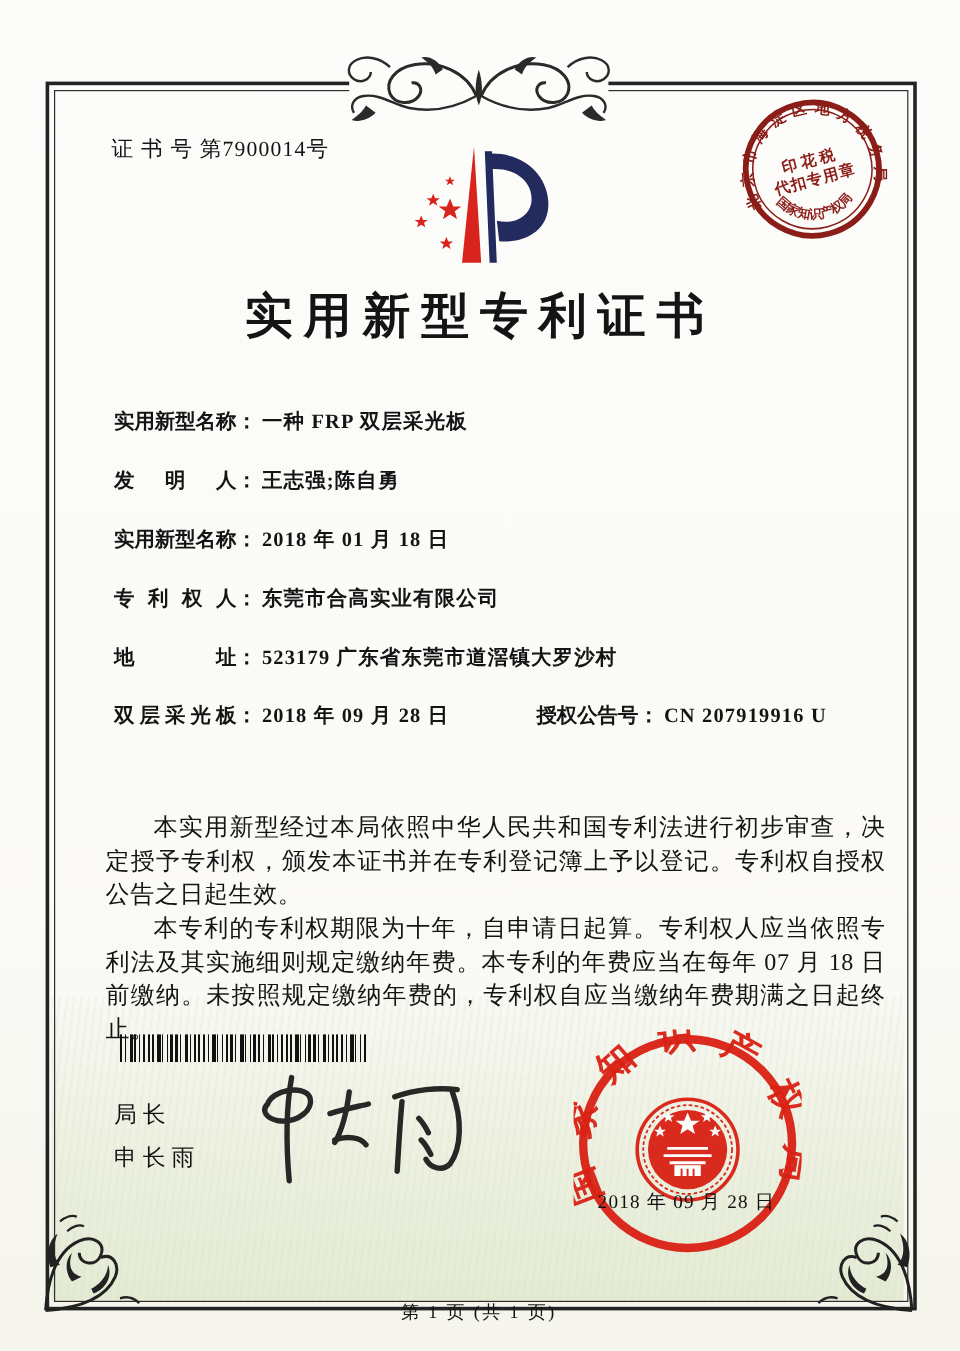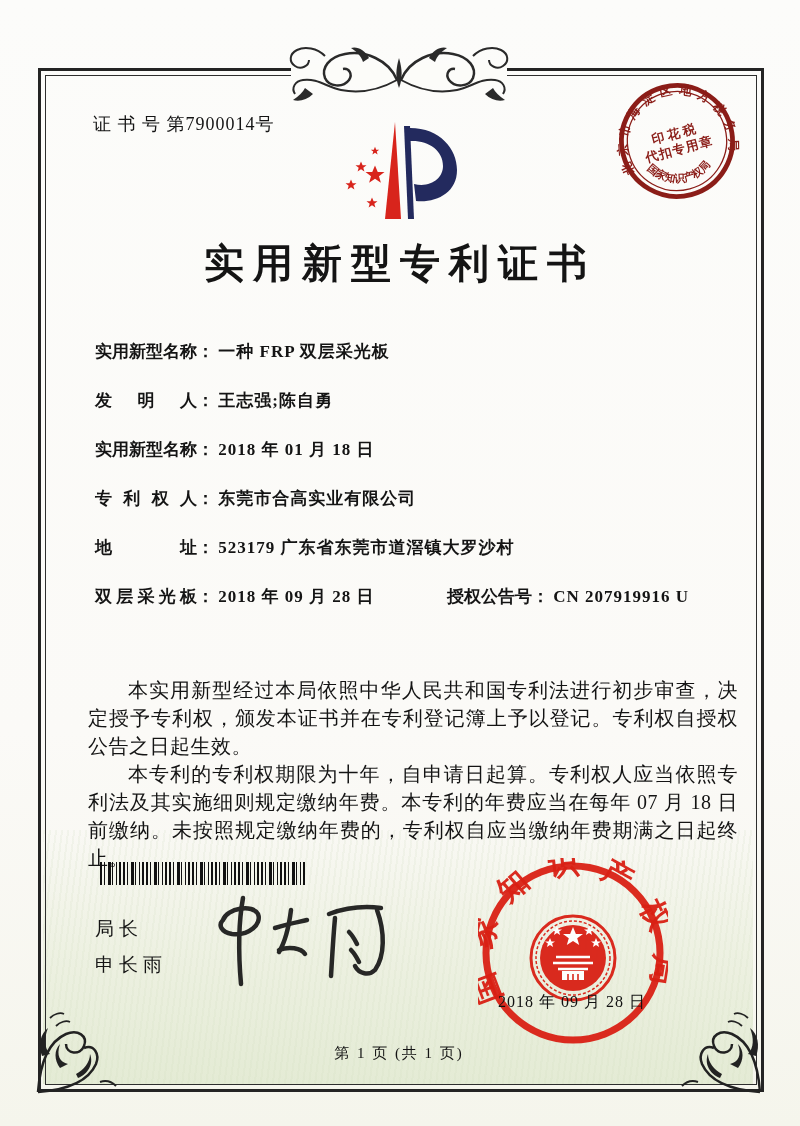--- a/index.html
+++ b/index.html
@@ -35,21 +35,21 @@
       #111 8px,#111 11px, transparent 11px,transparent 12px,
       #111 12px,#111 13px, transparent 13px,transparent 16px,
       #111 16px,#111 17px, transparent 17px,transparent 19px,
       #111 19px,#111 21px, transparent 21px,transparent 23px);
   }
   .signer-title{position:absolute;left:95px;top:916px;font-size:19px;letter-spacing:5px;z-index:3;}
   .signer-name{position:absolute;left:95px;top:952px;font-size:19px;letter-spacing:5px;z-index:3;}
   .signature{position:absolute;left:205px;top:886px;z-index:4;}
   .seal{position:absolute;left:478px;top:858px;z-index:3;}
   .seal-date{position:absolute;left:472px;top:992px;width:200px;text-align:center;font-size:16px;letter-spacing:1px;color:#111;z-index:5;}
-  .footer{position:absolute;left:38px;width:722px;top:1044px;text-align:center;font-size:15px;letter-spacing:2px;z-index:3;}
+  .footer{position:absolute;left:38px;width:722px;top:1084px;text-align:center;font-size:15px;letter-spacing:2px;z-index:3;}
   .ornament{position:absolute;z-index:4;}
   .orn-top{left:269px;top:38px;}
   .orn-bl{left:30px;top:1004px;}
   .orn-br{left:678px;top:1004px;}
 </style>
 </head>
 <body>
 
 <div class="page">
 

